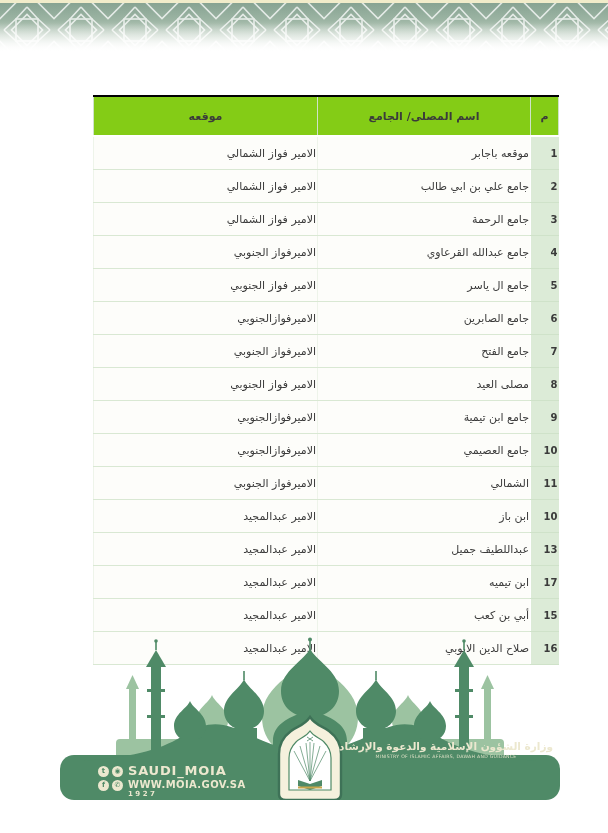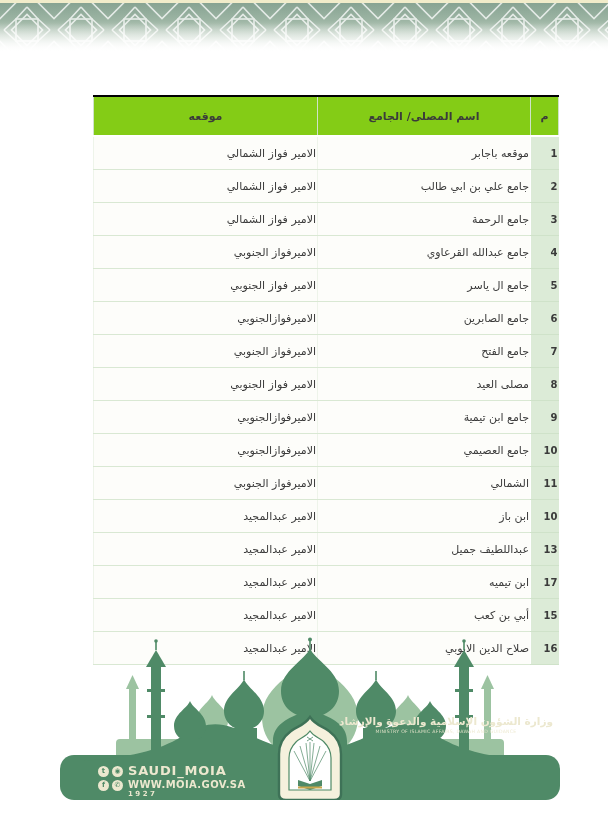--- a/index.html
+++ b/index.html
@@ -50,21 +50,21 @@
   .icon-grid{display:grid;grid-template-columns:11px 11px;grid-gap:3px;margin-top:2px;}
   .soc-ic{
     width:11px;height:11px;border-radius:50%;background:#ece8cf;color:#4f8a67;
     font-size:7px;line-height:11px;text-align:center;font-weight:700;overflow:hidden;
   }
   .soc-text{line-height:1.15;}
   .soc-text .l1{font-size:13px;font-weight:700;letter-spacing:.8px;}
   .soc-text .l2{font-size:10px;font-weight:700;letter-spacing:.4px;}
   .soc-text .l3{font-size:7px;font-weight:700;letter-spacing:2.5px;}
   .ministry-block{
-    position:absolute;right:55px;top:715px;text-align:center;color:#ece8cf;z-index:5;
+    position:absolute;right:55px;top:740px;text-align:center;color:#ece8cf;z-index:5;
   }
   .ministry-block .ar{font-size:10.5px;font-weight:700;direction:rtl;}
   .ministry-block .en{font-size:4.6px;letter-spacing:.3px;margin-top:2px;opacity:.9;}
 </style>
 </head>
 <body>
 
 <div class="pattern-band">
   <svg width="608" height="50">
     <defs>

